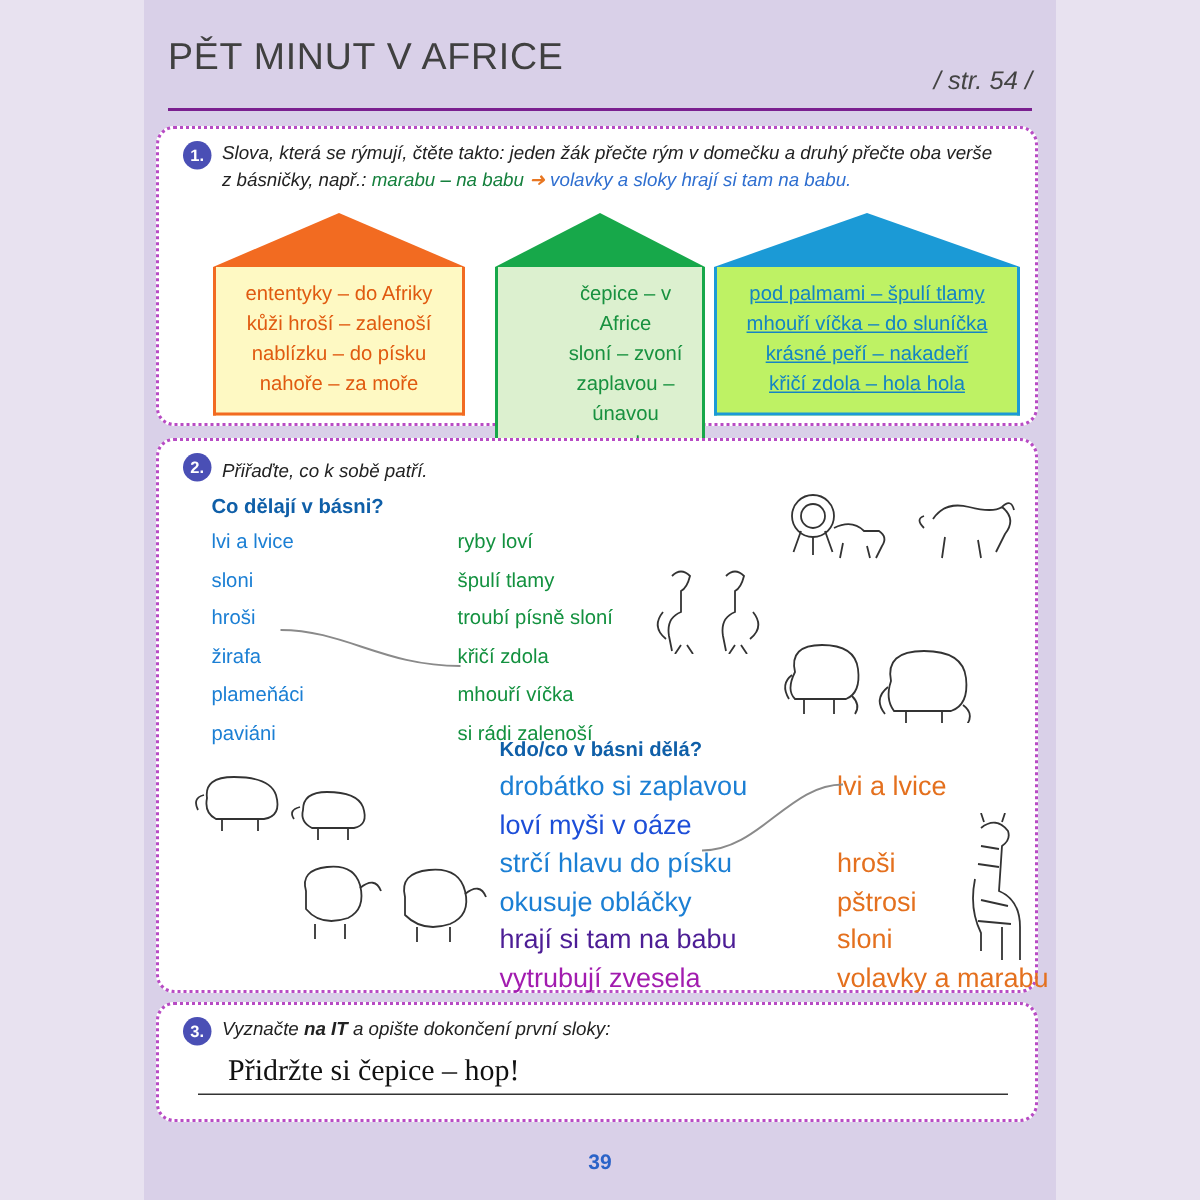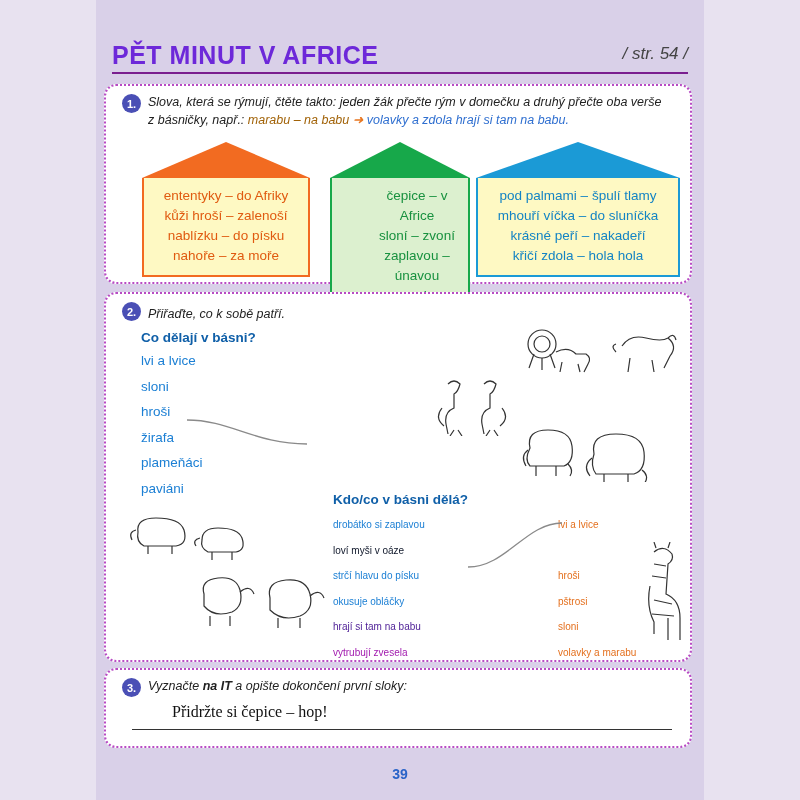--- a/index.html
+++ b/index.html
@@ -1,52 +1,52 @@
 <!DOCTYPE html>
 <html><head>
 <meta charset="utf-8">
 <style>
   html,body{margin:0;padding:0;}
   body{width:800px;height:800px;background:#ffffff;font-family:"Liberation Sans",sans-serif;overflow:hidden;}
   .page{position:relative;width:800px;height:800px;background:#e8e2f0;}
   .sheet{position:absolute;left:96px;top:0;width:608px;height:800px;background:#d9d0e8;}
 
-  .title{position:absolute;left:112px;top:41px;font-size:25px;font-weight:bold;color:#6d28d9;letter-spacing:.5px;}
+  .title{position:absolute;left:112px;top:24px;font-size:25px;font-weight:normal;color:#404040;letter-spacing:.5px;}
   .pagenum-top{position:absolute;right:112px;top:44px;font-size:17px;color:#444;font-style:italic;}
   .rule{position:absolute;left:112px;top:72px;width:576px;height:2px;background:#7a1f8f;}
 
   .box{position:absolute;border:2px dotted #b84bc4;border-radius:12px;background:#ffffff;}
 
   .num{position:absolute;width:19px;height:19px;border-radius:50%;background:#4a4fb5;color:#fff;
        font-size:11px;font-weight:bold;display:flex;align-items:center;justify-content:center;}
 
   .instr{position:absolute;font-style:italic;font-size:12.5px;color:#222;line-height:1.45;}
-  .instr .o{color:#a16207;font-style:italic;}
+  .instr .o{color:#15803d;font-style:italic;}
   .instr .b{color:#2f6fd0;font-style:italic;}
   .arrow{color:#e87722;}
 
   
   .house{position:absolute;}
   .roof{width:0;height:0;margin:0 auto;}
   .body{border-style:solid;border-width:0 2px 2px 2px;padding:8px 6px 9px 6px;text-align:center;
         font-size:13.5px;line-height:1.48;}
 
   .h1 .roof{border-left:84px solid transparent;border-right:84px solid transparent;border-bottom:36px solid #f26b21;}
   .h1 .body{background:#fef9c3;border-color:#f26b21;color:#e05a10;}
   .h2 .roof{border-left:70px solid transparent;border-right:70px solid transparent;border-bottom:36px solid #17a84a;}
   .h2 .body{background:#dcf0cf;border-color:#17a84a;color:#18913f;padding-left:40px;}
   .h3 .roof{border-left:102px solid transparent;border-right:102px solid transparent;border-bottom:36px solid #1b9ad6;}
-  .h3 .body{background:#fef9c3;border-color:#1b9ad6;color:#1484c4;}
+  .h3 .body{background:#bef264;border-color:#1b9ad6;color:#1484c4;text-decoration:underline;}
 
   .subhead{position:absolute;font-size:13.5px;font-weight:bold;color:#0f5fa8;}
   .colA{position:absolute;font-size:13.5px;color:#1b7fd4;line-height:25.5px;}
   .colB{position:absolute;font-size:13.5px;color:#13913f;line-height:25.5px;}
-  .colC{position:absolute;font-size:10px;color:#e4701e;line-height:25.5px;}
-
-  .handwrite{position:absolute;font-family:"Liberation Serif",serif;font-size:16px;color:#111;margin-left:20px;}
+  .colC{position:absolute;font-size:18px;color:#e4701e;line-height:25.5px;}
+
+  .handwrite{position:absolute;font-family:"Liberation Serif",serif;font-size:20px;color:#111;}
   .writeline{position:absolute;height:1px;background:#333;}
 
   .footer{position:absolute;left:0;right:0;bottom:18px;text-align:center;font-size:14px;color:#2a63c8;font-weight:bold;}
 
   svg{display:block;}
 </style>
 </head>
 <body>
 
 <div class="page">
@@ -55,21 +55,21 @@
   <div class="title">PĚT MINUT V AFRICE</div>
   <div class="pagenum-top">/ str. 54 /</div>
   <div class="rule"></div>
 
   <div class="box" style="left:104px;top:84px;width:584px;height:196px;"></div>
   <div class="num" style="left:122px;top:94px;">1.</div>
   <div class="instr" style="left:148px;top:93px;width:520px;">
     <span>Slova, která se rýmují, čtěte takto: jeden žák přečte rým v domečku a druhý přečte oba verše</span><br>
     <span>z básničky, např.: </span><span class="o">marabu – na babu</span>
     <span class="arrow">➜</span>
-    <span class="b">volavky a zdola hrají si tam na babu.</span>
+    <span class="b">volavky a sloky hrají si tam na babu.</span>
   </div>
 
   <div class="house h1" style="left:142px;top:142px;width:168px;">
     <div class="roof"></div>
     <div class="body">
       <div>ententyky – do Afriky</div>
       <div>kůži hroší – zalenoší</div>
       <div>nablízku – do písku</div>
       <div>nahoře – za moře</div>
     </div>
@@ -104,30 +104,38 @@
 
   <div class="colA" style="left:141px;top:348px;">
     <div>lvi a lvice</div>
     <div>sloni</div>
     <div>hroši</div>
     <div>žirafa</div>
     <div>plameňáci</div>
     <div>paviáni</div>
   </div>
 
+  <div class="colB" style="left:305px;top:348px;">
+    <div>ryby loví</div>
+    <div>špulí tlamy</div>
+    <div>troubí písně sloní</div>
+    <div>křičí zdola</div>
+    <div>mhouří víčka</div>
+    <div>si rádi zalenoší</div>
+  </div>
 
   <svg style="position:absolute;left:185px;top:410px;width:125px;height:42px;">
     <path d="M2,10 C45,10 70,34 122,34" stroke="#8a8a8a" stroke-width="1.3" fill="none"></path>
   </svg>
 
   <div class="subhead" style="left:333px;top:492px;">Kdo/co v básni dělá?</div>
 
   <div class="colC" style="left:333px;top:512px;">
     <div style="color:#1b7fd4">drobátko si zaplavou</div>
-    <div style="color:#0f172a">loví myši v oáze</div>
+    <div style="color:#1d4ed8">loví myši v oáze</div>
     <div style="color:#1b7fd4">strčí hlavu do písku</div>
     <div style="color:#1b7fd4">okusuje obláčky</div>
     <div style="color:#4c1d95">hrají si tam na babu</div>
     <div style="color:#a21caf">vytrubují zvesela</div>
   </div>
 
   <div class="colC" style="left:558px;top:512px;">
     <div>lvi a lvice</div>
     <div>&nbsp;</div>
     <div>hroši</div>

